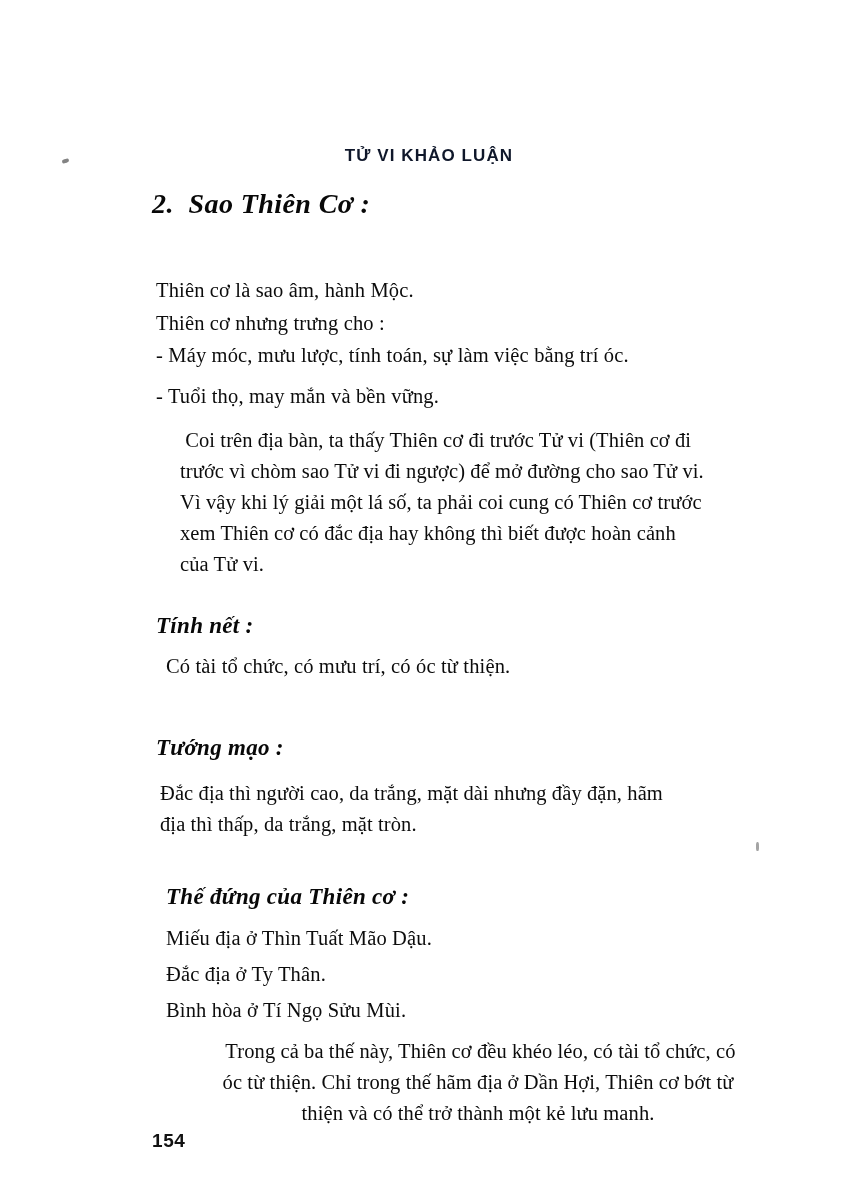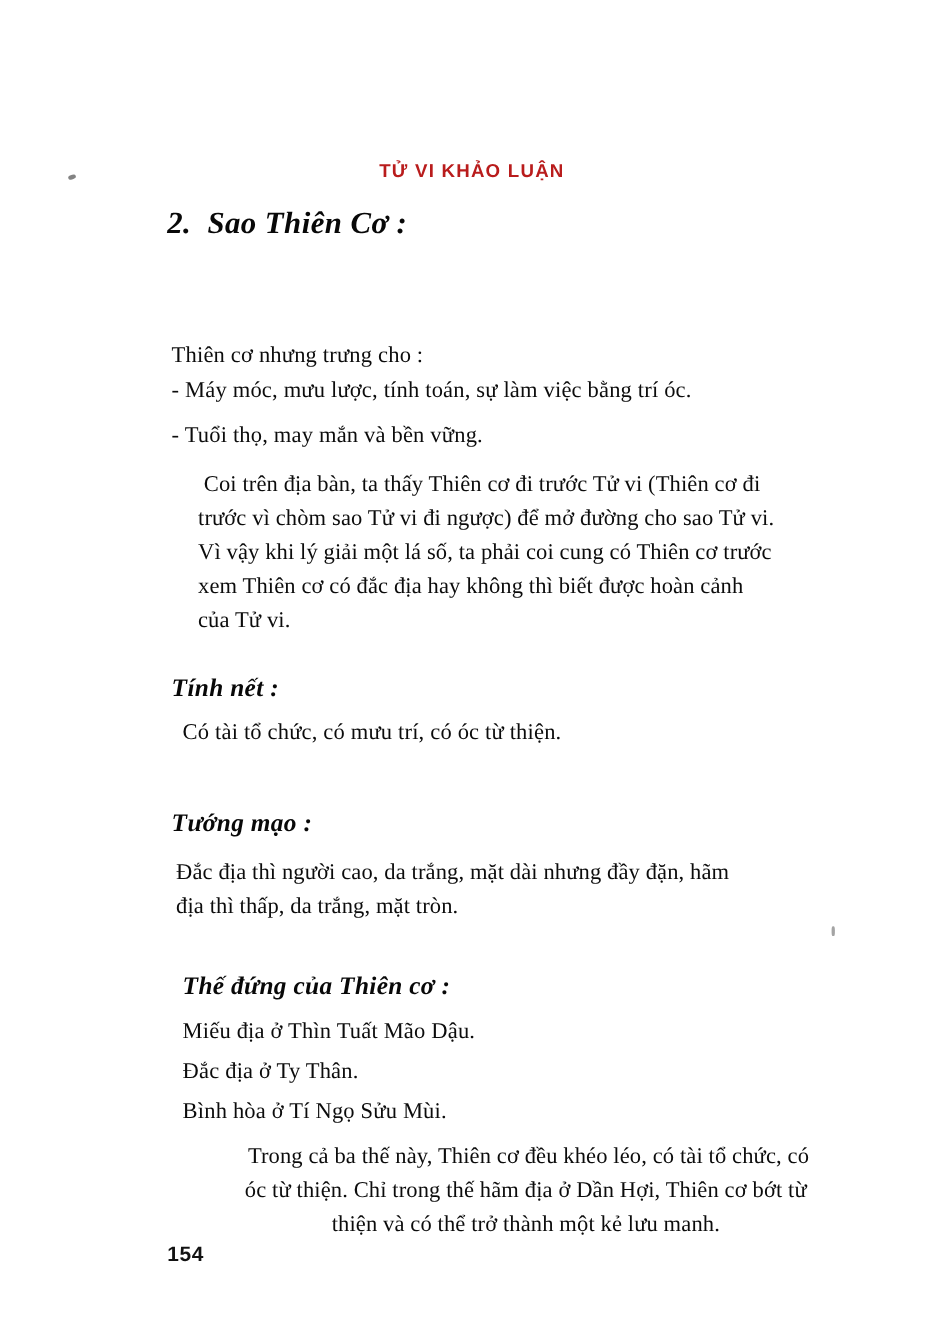--- a/index.html
+++ b/index.html
@@ -22,21 +22,21 @@
   .running-head {
     position: absolute;
     top: 146px;
     left: 0;
     width: 858px;
     text-align: center;
     font-family: "Liberation Sans", "DejaVu Sans", sans-serif;
     font-size: 17px;
     font-weight: 600;
     letter-spacing: 1.1px;
-    color: #b91c1c;
+    color: #0f172a;
   }
 
   
   .section-heading {
     position: absolute;
     top: 188px;
     left: 152px;
     font-size: 28px;
     font-style: italic;
     font-weight: bold;
@@ -103,20 +103,21 @@
 
 <div class="page">
 
   <div class="speck speck-a"></div>
   <div class="speck speck-b"></div>
 
   <div class="running-head">TỬ VI KHẢO LUẬN</div>
 
   <div class="section-heading">2.  Sao Thiên Cơ :</div>
 
+  <div class="body-line" style="left:156px; top:279px;">Thiên cơ là sao âm, hành Mộc.</div>
 
   <div class="body-line" style="left:156px; top:312px;">Thiên cơ nhưng trưng cho :</div>
 
   <div class="body-line" style="left:156px; top:344px;">- Máy móc, mưu lược, tính toán, sự làm việc bằng trí óc.</div>
 
   <div class="body-line" style="left:156px; top:385px;">- Tuổi thọ, may mắn và bền vững.</div>
 
   <div class="para" style="left:152px; top:425px;margin-left:28px;">
     <span class="ln"> Coi trên địa bàn, ta thấy Thiên cơ đi trước Tử vi (Thiên cơ đi</span>
     <span class="ln">trước vì chòm sao Tử vi đi ngược) để mở đường cho sao Tử vi.</span>

